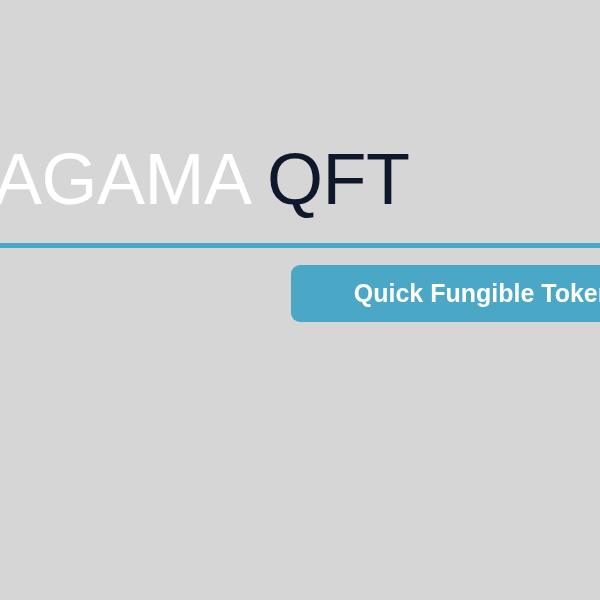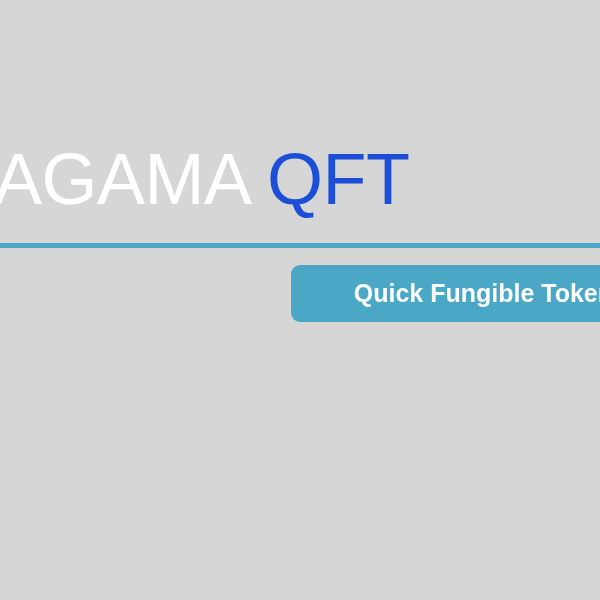--- a/index.html
+++ b/index.html
@@ -33,21 +33,21 @@
     white-space: nowrap;
     font-size: 72px;
     line-height: 1;
     font-weight: 400;
     letter-spacing: -0.5px;
   }
   .title-primary {
     color: #ffffff;
   }
   .title-accent {
-    color: #1d4ed8;
+    color: #0f172a;
   }
 
   
   .rule {
     position: absolute;
     left: 0;
     top: 243px;
     width: 600px;
     height: 5px;
     background: #4aa8c6;

